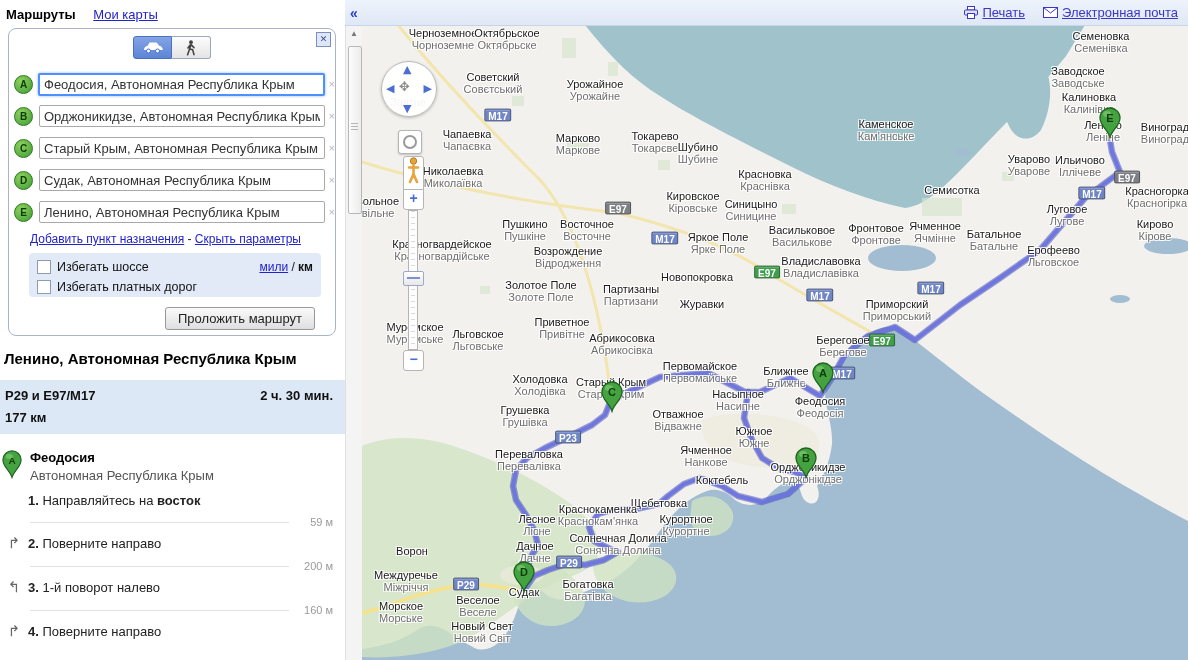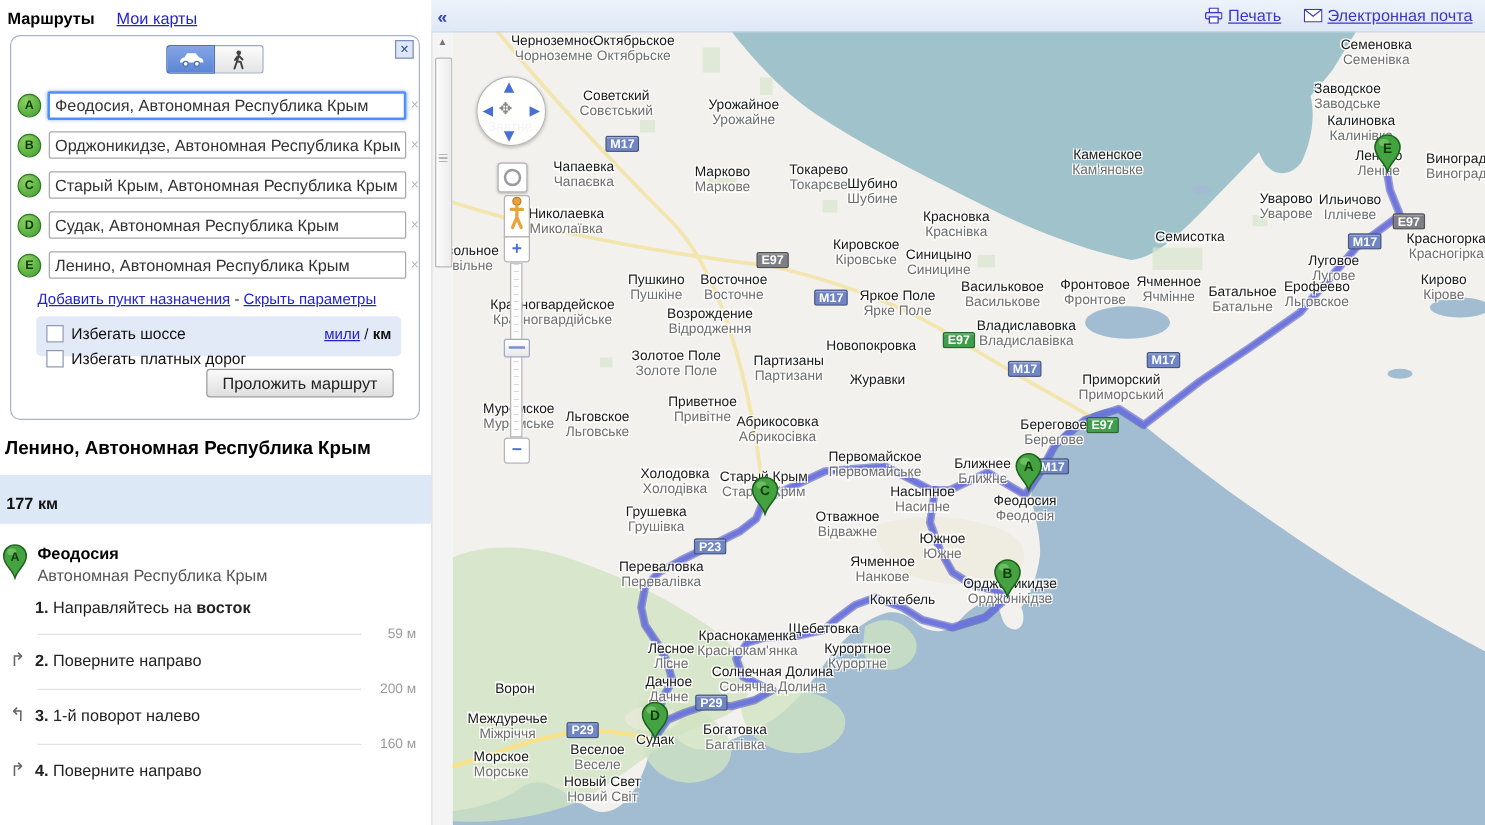--- a/index.html
+++ b/index.html
@@ -17,21 +17,21 @@
   #mode-car{background:linear-gradient(#84a4e5,#5c85d6);border-color:#4a70bf;border-radius:3px 0 0 3px;}
   #mode-walk{background:linear-gradient(#fcfcfc,#e4e4e4);border-left:none;border-radius:0 3px 3px 0;}
   #wp-list{margin-top:13px;}
   .wp-row{display:flex;align-items:center;height:24px;margin:0 0 8px 5px;}
   .wp-letter{width:17px;height:17px;border-radius:50%;background:radial-gradient(circle at 35% 30%,#8ed05f,#3f9e33);border:1px solid #2a7a1f;color:#0c3b06;font-size:10px;font-weight:bold;text-align:center;line-height:17px;flex:0 0 17px;}
   .wp-input{margin-left:6px;width:280px;height:20px;border:1px solid #a9a9a9;border-radius:2px;font-family:Liberation Sans, sans-serif;font-size:13px;color:#333;padding:0 4px;box-sizing:content-box;}
   .wp-input.focused{border:2px solid #4d90fe;box-shadow:0 0 3px rgba(80,130,230,.6);height:19px;margin-left:5px;}
   .wp-clear{margin-left:4px;color:#b5b5b5;font-size:11px;cursor:pointer;}
   #links-line{margin:4px 0 0 21px;font-size:12px;}
   #links-line a{color:#2323cc;text-decoration:underline;cursor:pointer;}
-  #options-box{margin:7px 0 0 20px;width:292px;height:32px;background:#e3eaf7;border-radius:4px;padding:5px 8px;box-sizing:border-box;}
+  #options-box{margin:7px 0 0 20px;width:292px;height:44px;background:#e3eaf7;border-radius:4px;padding:5px 8px;box-sizing:border-box;}
   .opt-row{display:flex;align-items:center;height:17px;font-size:12.5px;color:#111;}
   .cbx{width:12px;height:12px;border:1px solid #8e9cb3;background:#fff;margin-right:6px;flex:0 0 12px;}
   #units{margin-left:auto;font-size:12px;}
   #units a{color:#2323cc;text-decoration:underline;cursor:pointer;}
   #units b{color:#111;}
   #btn-row{text-align:right;padding:10px 20px 0 0;}
   #go-btn{font-family:inherit;font-size:13px;color:#222;padding:3px 12px;background:linear-gradient(#fafafa,#dfdfdf);border:1px solid #999;border-radius:3px;cursor:pointer;}
   #heading{margin:13px 0 0 4px;font-size:15px;font-weight:bold;line-height:20px;color:#000;}
   #summary{margin-top:11px;background:#dde8f7;padding:8px 6px 9px 5px;font-weight:bold;color:#111;}
   #summary .row1{display:flex;}
@@ -170,20 +170,24 @@
       <div id="btn-row">
         <button id="go-btn">Проложить маршрут</button>
       </div>
     </div>
 
     <div id="heading">
       <div>Ленино, Автономная Республика Крым</div>
     </div>
 
     <div id="summary">
+      <div class="row1">
+        <span>Р29 и Е97/М17</span>
+        <span class="dur">2 ч. 30 мин.</span>
+      </div>
       <div class="dist">177 км</div>
     </div>
 
     <div id="start-sec">
       <svg width="20" height="29" viewBox="0 0 22 32">
         <path d="M11,1 C5.5,1 1,5.4 1,10.8 C1,14.6 3.2,18.2 5.8,21.4 C8,24.2 10,26.8 11,30.2 C12,26.8 14,24.2 16.2,21.4 C18.8,18.2 21,14.6 21,10.8 C21,5.4 16.5,1 11,1 Z" fill="#44a340" stroke="#1e641e" stroke-width="1.3"></path>
         <ellipse cx="8" cy="7" rx="4" ry="3" fill="#8fd47f" opacity="0.55"></ellipse>
         <text x="11" y="15" text-anchor="middle" font-size="11" font-weight="bold" fill="#123c0c">A</text>
       </svg>
       <div id="start-texts">
@@ -387,21 +391,21 @@
           <div class="l1">Семисотка</div>
         </div>
         <div class="mlabel" style="left: 573px; top: 220px;">
           <div class="l1">Ячменное</div>
           <div class="l2">Ячмінне</div>
         </div>
         <div class="mlabel" style="left: 632px; top: 228px;">
           <div class="l1">Батальное</div>
           <div class="l2">Батальне</div>
         </div>
-        <div class="mlabel" style="left: 683px; top: 224px; padding-left: 17px;">
+        <div class="mlabel" style="left: 683px; top: 244px; padding-left: 17px;">
           <div class="l1">Ерофеево</div>
           <div class="l2">Льговское</div>
         </div>
         <div class="mlabel" style="left: 705px; top: 203px;">
           <div class="l1">Луговое</div>
           <div class="l2">Лугове</div>
         </div>
         <div class="mlabel" style="left: 795px; top: 185px;">
           <div class="l1">Красногорка</div>
           <div class="l2">Красногірка</div>

